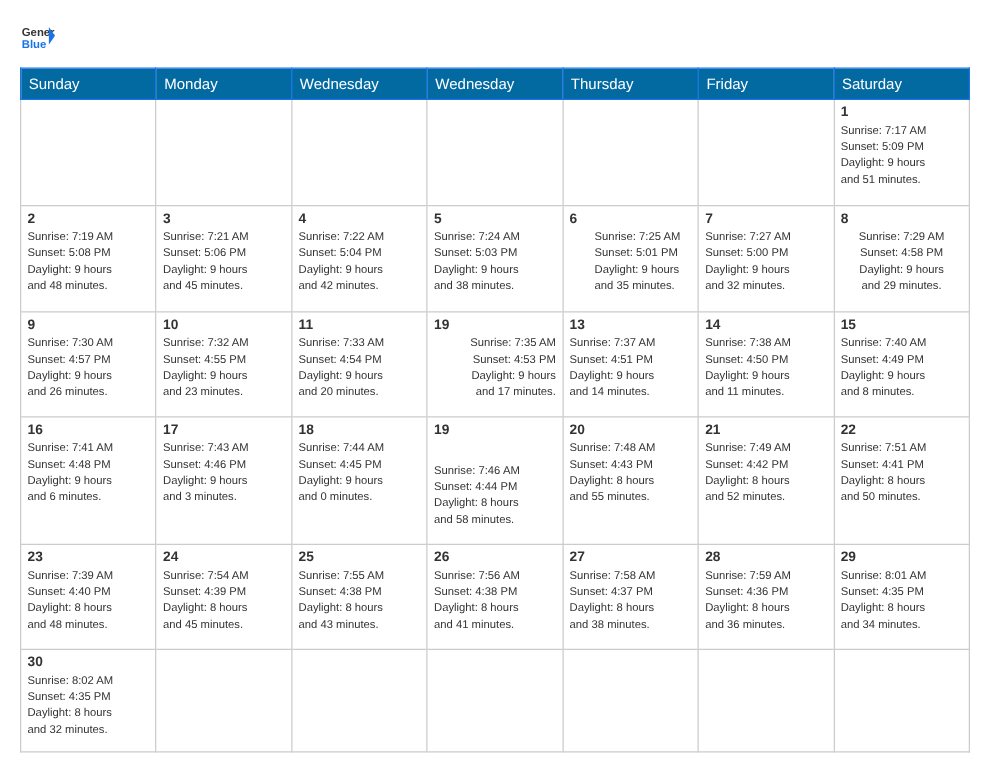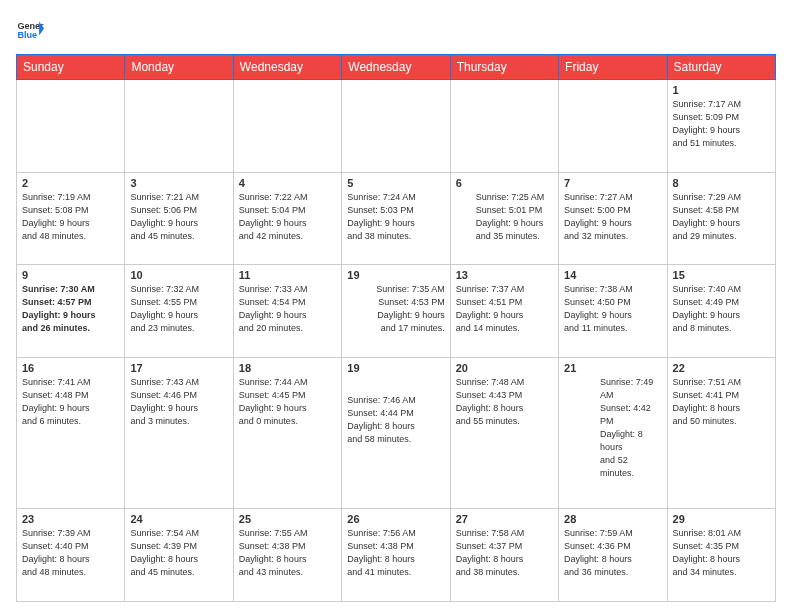--- a/index.html
+++ b/index.html
@@ -46,21 +46,21 @@
       color: #555;
     }
     .calendar {
       flex: 1;
       border: 1px solid #ccc;
       border-collapse: collapse;
       width: 100%;
       table-layout: fixed;
     }
     .calendar th {
-      background-color: #ef4444;
+      background-color: #0369a1;
       color: #fff;
       text-align: left;
       padding: 5px 6px;
       font-size: 12px;
       font-weight: normal;
       border: 1px solid #1a73e8;
     }
     .calendar td {
       border: 1px solid #ccc;
       vertical-align: top;
@@ -172,30 +172,30 @@
           </td>
           <td>
             <span class="day-num">7</span>
             <div class="day-info" style="white-space: pre-line;">Sunrise: 7:27 AM
 Sunset: 5:00 PM
 Daylight: 9 hours
 and 32 minutes.</div>
           </td>
           <td>
             <span class="day-num">8</span>
-            <div class="day-info" style="white-space: pre-line;">Sunrise: 7:29 AM
+            <div class="day-info" style="white-space: pre-line; text-align: center;">Sunrise: 7:29 AM
 Sunset: 4:58 PM
 Daylight: 9 hours
 and 29 minutes.</div>
           </td>
         </tr>
         <tr>
           <td>
             <span class="day-num">9</span>
-            <div class="day-info" style="white-space: pre-line; font-weight: bold;">Sunrise: 7:30 AM
+            <div class="day-info" style="white-space: pre-line;">Sunrise: 7:30 AM
 Sunset: 4:57 PM
 Daylight: 9 hours
 and 26 minutes.</div>
           </td>
           <td>
             <span class="day-num">10</span>
             <div class="day-info" style="white-space: pre-line;">Sunrise: 7:32 AM
 Sunset: 4:55 PM
 Daylight: 9 hours
 and 23 minutes.</div>
@@ -267,21 +267,21 @@
           </td>
           <td>
             <span class="day-num">20</span>
             <div class="day-info" style="white-space: pre-line;">Sunrise: 7:48 AM
 Sunset: 4:43 PM
 Daylight: 8 hours
 and 55 minutes.</div>
           </td>
           <td>
             <span class="day-num">21</span>
-            <div class="day-info" style="white-space: pre-line; margin-left: 36px;">Sunrise: 7:49 AM
+            <div class="day-info" style="white-space: pre-line;">Sunrise: 7:49 AM
 Sunset: 4:42 PM
 Daylight: 8 hours
 and 52 minutes.</div>
           </td>
           <td>
             <span class="day-num">22</span>
             <div class="day-info" style="white-space: pre-line;">Sunrise: 7:51 AM
 Sunset: 4:41 PM
 Daylight: 8 hours
 and 50 minutes.</div>
@@ -330,16 +330,31 @@
 Daylight: 8 hours
 and 36 minutes.</div>
           </td>
           <td>
             <span class="day-num">29</span>
             <div class="day-info" style="white-space: pre-line;">Sunrise: 8:01 AM
 Sunset: 4:35 PM
 Daylight: 8 hours
 and 34 minutes.</div>
           </td>
+        </tr>
+        <tr class="last-row">
+          <td>
+            <span class="day-num">30</span>
+            <div class="day-info" style="white-space: pre-line;">Sunrise: 8:02 AM
+Sunset: 4:35 PM
+Daylight: 8 hours
+and 32 minutes.</div>
+          </td>
+          <td class="empty-cell"></td>
+          <td class="empty-cell"></td>
+          <td class="empty-cell"></td>
+          <td class="empty-cell"></td>
+          <td class="empty-cell"></td>
+          <td class="empty-cell"></td>
         </tr>
       </tbody>
   </table>
 </div>
 
 </body></html>

